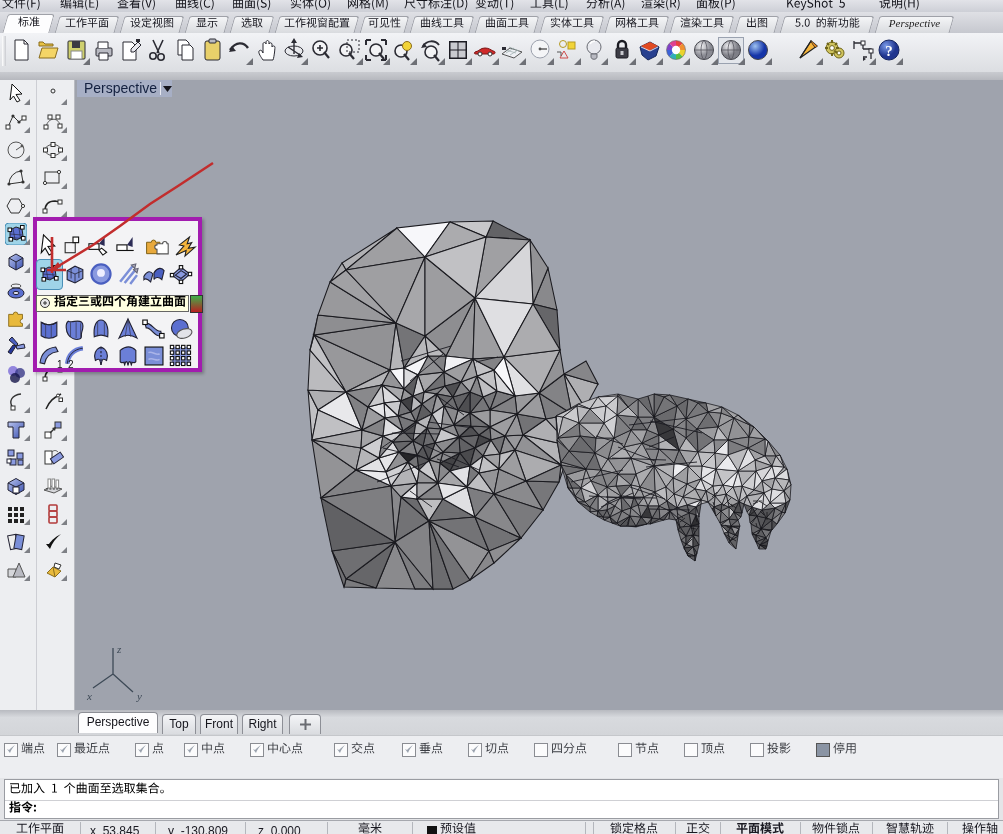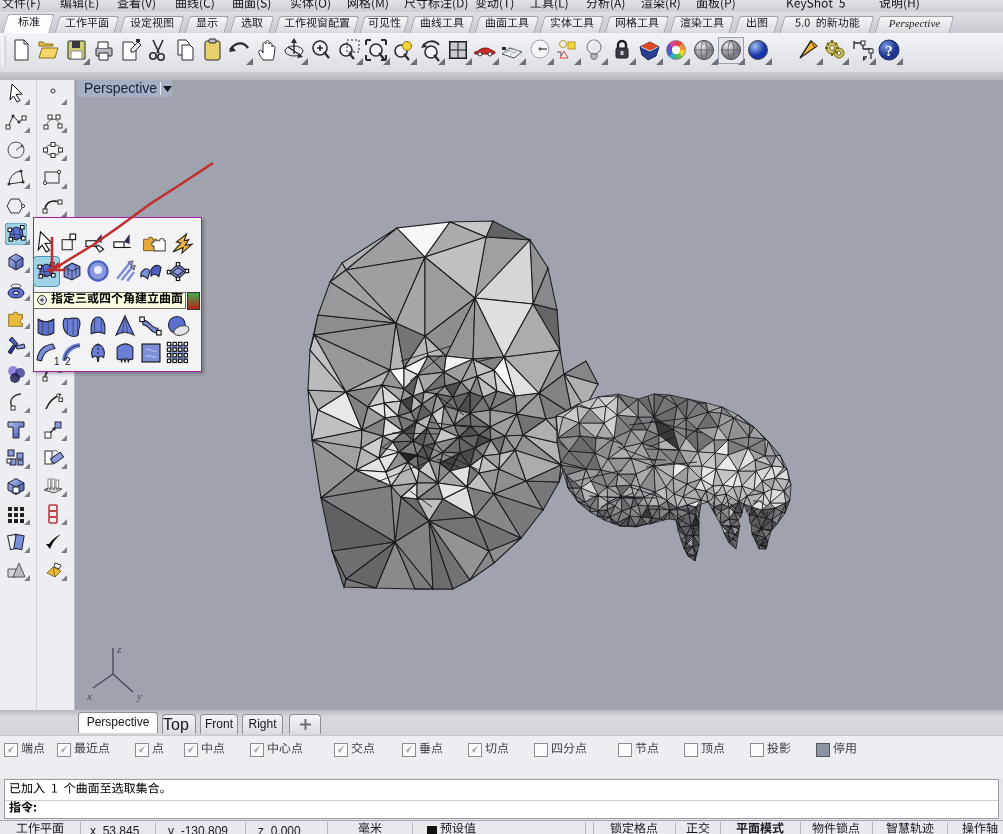--- a/index.html
+++ b/index.html
@@ -1358,21 +1358,21 @@
 <g stroke="#3e4a57" stroke-width="1.3" fill="none">
           <path d="M28 34V8M28 34L8 48M28 34l20 18"></path>
         </g>
 <g fill="#3e4a57" font-size="11" font-style="italic" font-family="Liberation Serif">
 <text x="32" y="13">z</text>
           <text x="2" y="60">x</text>
           <text x="52" y="60">y</text>
         </g>
       </svg>
 </div>
-<div class="abs" style="left:33px;top:217px;width:169px;height:155px;background:#F3F3F5;border:1px solid #a21caf;box-shadow:2px 2px 3px rgba(0,0,0,0.25)">
+<div class="abs" style="left:33px;top:217px;width:169px;height:155px;background:#F3F3F5;border:4px solid #a21caf;box-shadow:2px 2px 3px rgba(0,0,0,0.25)">
 <div class="abs" style="left:0px;top:14px;width:22px;height:22px;transform:scale(1.12)"><svg width="22" height="22" viewBox="0 0 22 22">
           <path d="M6 2l10 10-6 .5 4 6-3 1.5-3.5-6L4 18Z" fill="#fff" stroke="#111" transform="translate(1,-1)"></path>
         </svg></div>
 <div class="abs" style="left:25px;top:14px;width:22px;height:22px;transform:scale(1.12)"><svg width="22" height="22" viewBox="0 0 22 22">
           <rect x="4" y="8" width="9" height="9" fill="none" stroke="#333"></rect>
           <rect x="11" y="3" width="5" height="5" fill="#fff" stroke="#111"></rect>
         </svg></div>
 <div class="abs" style="left:51px;top:14px;width:22px;height:22px;transform:scale(1.12)"><svg width="22" height="22" viewBox="0 0 22 22">
           <rect x="2" y="9" width="9" height="5" fill="#fff" stroke="#111"></rect>
           <path d="M11 9l5-6v8Z" fill="#2b2b55"></path>
@@ -1505,21 +1505,21 @@
         </svg></div>
 <div class="abs" style="left:20px;top:138px;font-size:10px;color:#111">1&nbsp;&nbsp;2</div>
 </div>
 <svg class="abs" style="left:0;top:0;pointer-events:none" width="1003" height="834">
 <path d="M213 163L178 186 150 204 120 226 93 245 52 270" fill="none" stroke="#c22d2d" stroke-width="2.5"></path>
 <path d="M52 237v36M47 270h19" fill="none" stroke="#c22d2d" stroke-width="2.6"></path>
 <path d="M58 262l-8 9 11-4Z" fill="#c22d2d"></path>
     </svg>
 <div class="abs" style="left:0;top:710px;width:1003px;height:25px;background:linear-gradient(#B8BAC0,#D8DADE 30%,#D3D5D9)"></div>
 <div class="abs" style="left:78px;top:712px;width:80px;height:21px;background:#FDFDFE;border:1px solid #8d8f96;border-bottom:none;border-radius:4px 4px 0 0;text-align:center;font-size:12px;color:#15151c;line-height:19px">Perspective</div>
-<div class="abs" style="left:162px;top:714px;width:34px;height:20px;background:linear-gradient(#F4F5F7,#DADCE0);border:1px solid #8d8f96;border-bottom:none;border-radius:4px 4px 0 0;font-size:16px;color:#15151c;line-height:19px">Top</div>
+<div class="abs" style="left:162px;top:714px;width:34px;height:20px;background:linear-gradient(#F4F5F7,#DADCE0);border:1px solid #8d8f96;border-bottom:none;border-radius:4px 4px 0 0;text-align:center;font-size:12px;color:#15151c;line-height:19px">Top</div>
 <div class="abs" style="left:200px;top:714px;width:38px;height:20px;background:linear-gradient(#F4F5F7,#DADCE0);border:1px solid #8d8f96;border-bottom:none;border-radius:4px 4px 0 0;text-align:center;font-size:12px;color:#15151c;line-height:19px">Front</div>
 <div class="abs" style="left:242px;top:714px;width:41px;height:20px;background:linear-gradient(#F4F5F7,#DADCE0);border:1px solid #8d8f96;border-bottom:none;border-radius:4px 4px 0 0;text-align:center;font-size:12px;color:#15151c;line-height:19px">Right</div>
 <div class="abs" style="left:289px;top:714px;width:32px;height:20px;background:linear-gradient(#F4F5F7,#DADCE0);border:1px solid #8d8f96;border-bottom:none;border-radius:4px 4px 0 0;text-align:center;font-size:12px;color:#555;line-height:18px"><svg width="11" height="11" viewBox="0 0 11 11" style="margin-top:4px">
         <path d="M4.5 0h2v4.5H11v2H6.5V11h-2V6.5H0v-2h4.5Z" fill="#6a6c72"></path>
       </svg></div>
 <div class="abs" style="left:0;top:735px;width:1003px;height:43px;background:#EDEEF1;border-top:1px solid #c5c7cb">
 <svg class="abs" style="left:4px;top:7px" width="14" height="14">
         <rect x="0.5" y="0.5" width="13" height="13" fill="#fbfbfc" stroke="#8a8c92"></rect>
         <path d="M3 6l3 4c1-3 3-6 5-8-2 1-4 3-6 5Z" fill="#9aa2ae"></path>
       </svg>

